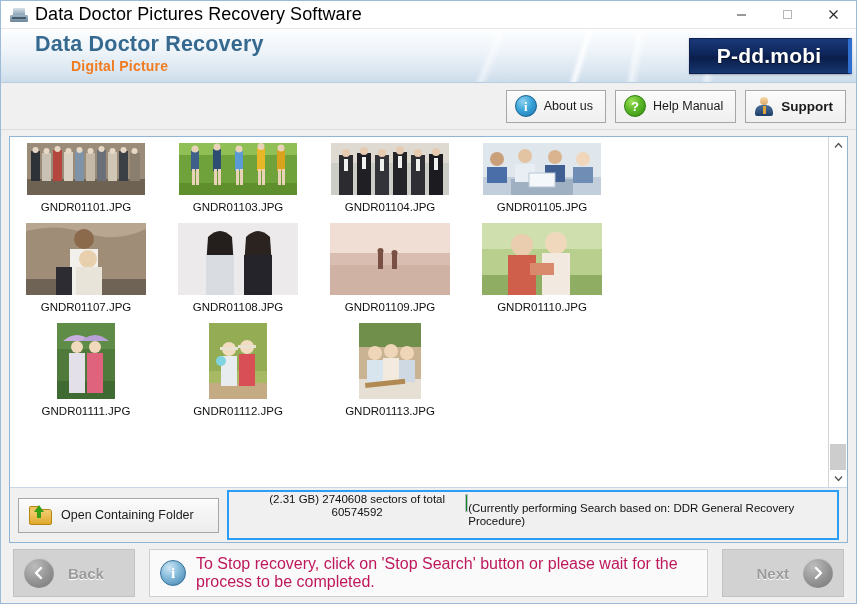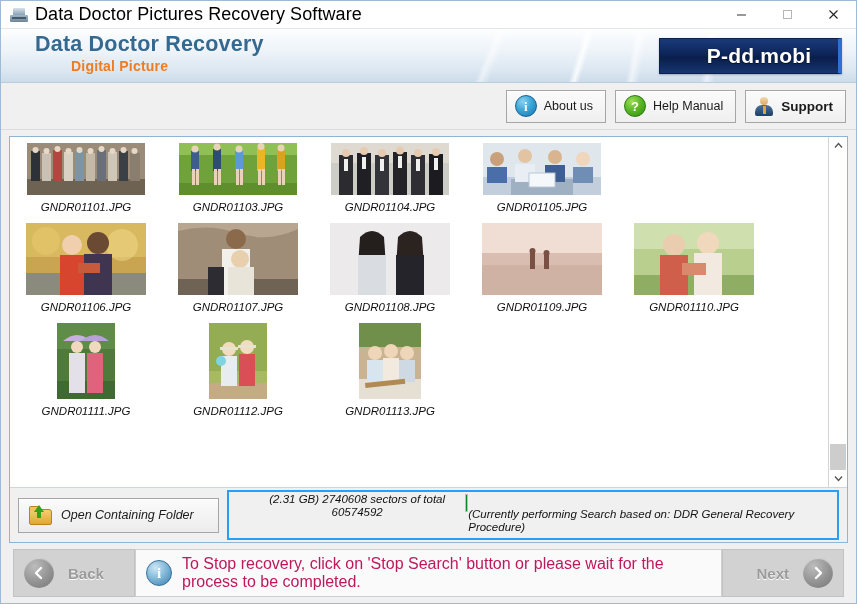--- a/index.html
+++ b/index.html
@@ -68,29 +68,28 @@
   }
   .brand-main{
     font-size:21.5px;color:#35698f;font-weight:bold;letter-spacing:.2px;
     line-height:28px;
   }
   .brand-sub{
     font-size:14px;color:#f07c22;font-weight:bold;letter-spacing:.2px;
     line-height:17px;margin-left:36px;
   }
   .logo{
-    position:absolute;right:14px;top:9px;
+    position:absolute;right:4px;top:9px;
     width:158px;height:34px;
     background:linear-gradient(180deg,#1b3a7a 0%,#0d2559 45%,#0a1e4b 55%,#17356f 100%);
     border:1px solid #0b2050;
     border-right:4px solid #2f6fd0;
     border-radius:1px;
     display:flex;align-items:center;justify-content:center;
     box-shadow:0 1px 2px rgba(0,0,0,.25);
-    padding-left:20px;
   }
   .logo span{
     color:#ffffff;font-size:21px;font-weight:bold;letter-spacing:.2px;
     text-shadow:0 1px 1px rgba(0,0,0,.6);
   }
 
   
   .toolbar{
     height:46px;flex:0 0 46px;background:#f0f0f0;
     display:flex;align-items:center;justify-content:flex-end;
@@ -134,21 +133,21 @@
   }
   .ic-person .tie{
     position:absolute;left:8.5px;top:10px;width:3px;height:8px;
     background:#dca33a;
   }
 
   
   .main{
     flex:1;margin:6px 8px 0 8px;
     border:1px solid #8fb4d4;background:#5eead4;
-    display:flex;flex-direction:column;min-height:0;font-style:italic;
+    display:flex;flex-direction:column;min-height:0;
   }
   .gridwrap{
     flex:1;display:flex;min-height:0;
   }
   .grid{
     flex:1;position:relative;overflow:hidden;background:#fff;
     padding:6px 0 0 0;
   }
   .row{
     display:flex;align-items:flex-end;
@@ -229,41 +228,41 @@
   }
   .pbar{
     height:16px;background:#e2e6e8;border:1px solid #b6bcc0;
     margin:2px 0 2px 0;position:relative;overflow:hidden;
   }
   .pfill{
     height:100%;background:linear-gradient(180deg,#2bbd3e,#0aa32a);
     border-right:1px solid #0a8a24;
   }
   .pnote{
-    font-size:11.5px;color:#111;line-height:13px;margin-top:16px;
+    font-size:11.5px;color:#111;line-height:13px;margin-top:10px;
   }
   .stopbtn{
     width:121px;height:36px;background:linear-gradient(180deg,#fbfbfb,#ececec);
     border:1px solid #a6a6a6;display:flex;align-items:center;gap:8px;
     padding-left:9px;cursor:pointer;box-shadow:inset 0 1px 0 #fff;
   }
   .stopbtn .lbl{font-size:12.5px;color:#1a1a1a;}
   .ic-stop{
     width:22px;height:22px;border-radius:50%;
     border:2px solid #8c1f1f;background:#f3f3f3;
     display:flex;align-items:center;justify-content:center;flex:0 0 22px;
   }
   .ic-stop i{
     display:block;width:10px;height:10px;background:#b02626;border-radius:1px;
   }
 
   
   .footer{
     flex:0 0 60px;height:60px;display:flex;align-items:center;
-    padding:0 12px;gap:0;background:#f0f0f0;
+    padding:0 12px;gap:14px;background:#f0f0f0;
   }
   .navbtn{
     width:110px;height:46px;background:#d2d2d2;
     border:1px solid #c2c2c2;display:flex;align-items:center;
     cursor:default;position:relative;
   }
   .navbtn .lbl{
     font-size:15px;font-weight:bold;color:#9b9b9b;
     text-shadow:0 1px 0 #fff;
   }
@@ -476,39 +475,20 @@
               </svg>
             </div>
             <div class="fname">GNDR01105.JPG</div>
           </div>
         </div>
 
         <div class="row">
           <div class="cell">
             <div class="thumb sq">
               <svg width="120" height="72" viewBox="0 0 120 72" preserveAspectRatio="none">
-                <rect width="120" height="72" fill="#c9a552"></rect>
-                <rect x="0" y="0" width="120" height="34" fill="#d8b960"></rect>
-                <rect x="0" y="50" width="120" height="22" fill="#8a8b7d"></rect>
-                <circle cx="20" cy="18" r="14" fill="#e8c86a" opacity=".6"></circle>
-                <circle cx="96" cy="22" r="16" fill="#f2d98a" opacity=".5"></circle>
-                <g>
-                  <circle cx="46" cy="22" r="10" fill="#f0cfae"></circle>
-                    <rect x="34" y="32" width="24" height="40" fill="#d8452f"></rect>
-                  <circle cx="72" cy="20" r="11" fill="#6b4a33"></circle>
-                    <rect x="58" y="31" width="28" height="41" fill="#3f3550"></rect>
-                </g>
-                <rect x="52" y="40" width="22" height="10" fill="#c85a3c"></rect>
-              </svg>
-            </div>
-            <div class="fname">GNDR01106.JPG</div>
-          </div>
-          <div class="cell">
-            <div class="thumb sq">
-              <svg width="120" height="72" viewBox="0 0 120 72" preserveAspectRatio="none">
                 <rect width="120" height="72" fill="#b9a691"></rect>
                 <path d="M0 8 Q30 0 60 10 Q90 20 120 6 L120 72 L0 72 Z" fill="#a08d77"></path>
                 <rect x="0" y="56" width="120" height="16" fill="#6f6355"></rect>
                 <g>
                   <circle cx="58" cy="16" r="10" fill="#8a6a4a"></circle>
                     <rect x="44" y="26" width="28" height="46" fill="#f2f0ea"></rect>
                   <circle cx="62" cy="36" r="9" fill="#e8cfae"></circle>
                     <rect x="50" y="44" width="26" height="28" fill="#e8e4da"></rect>
                   <rect x="30" y="44" width="16" height="28" fill="#2c2c32"></rect>
                 </g>

